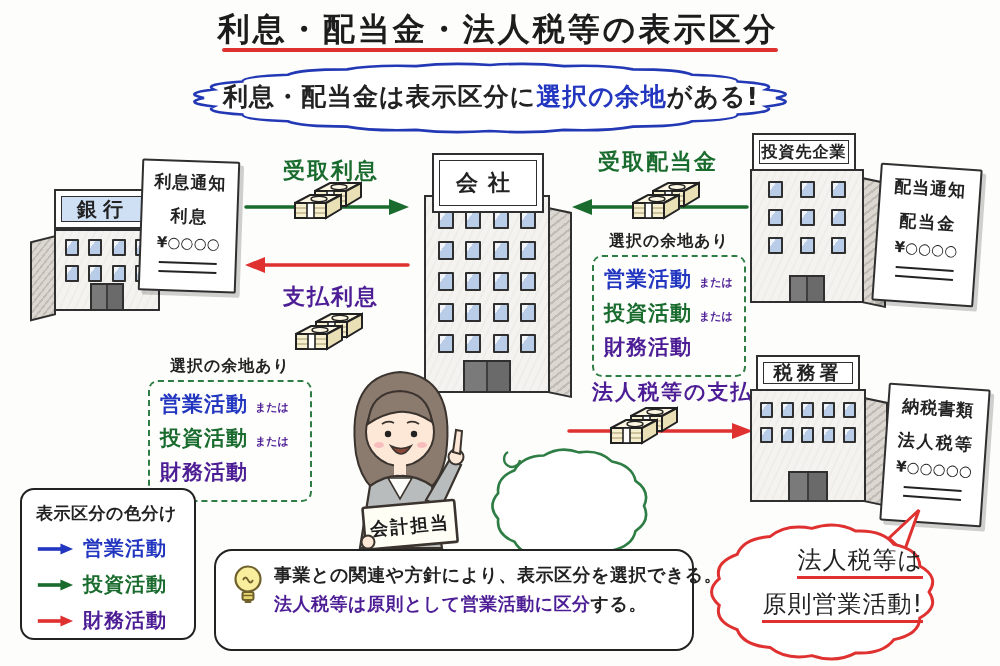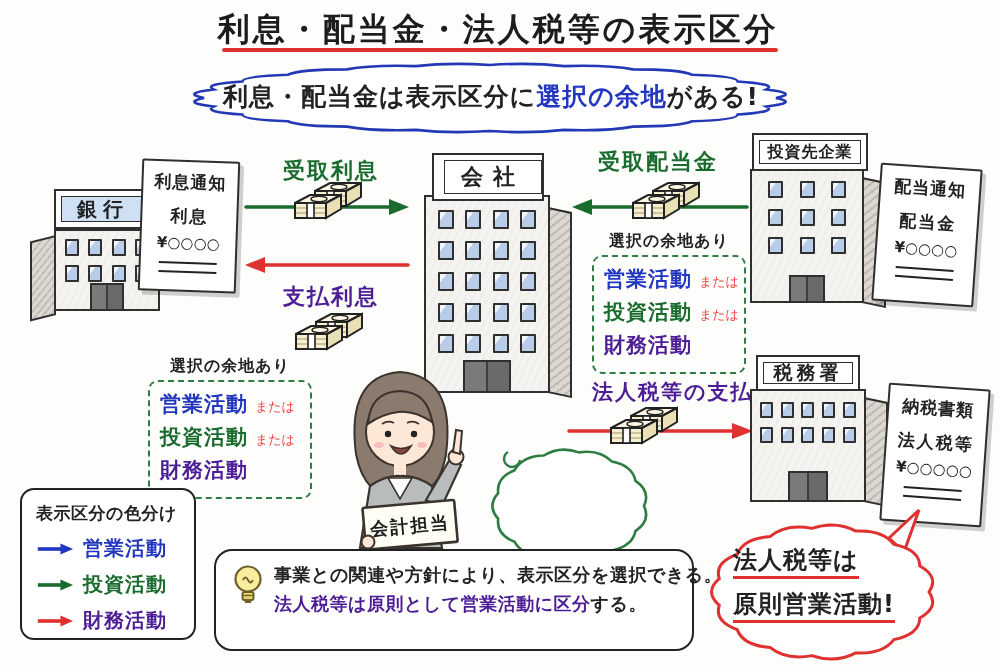--- a/index.html
+++ b/index.html
@@ -42,30 +42,30 @@
   .bank  { left:28px; top:183px; width:160px; height:128px; }
   .bank .b-sign { left:26px; top:6px; width:98px; height:40px; }
   .bank .b-sign .panel { background:#cfe0f5; font-size:20px; letter-spacing:6px; }
   .bank .b-side { left:2px; top:52px; width:26px; height:80px; transform:skewY(-14deg); transform-origin:right center; }
   .bank .b-body { left:26px; top:46px; width:106px; height:82px; }
   .bank .windows { grid-template-columns:repeat(4,auto); row-gap:9px; padding-top:8px; }
   .bank .win { width:14px; height:17px; }
   .bank .door { width:34px; height:26px; }
 
   .company { left:424px; top:153px; width:150px; height:240px; }
-  .company .b-sign { left:8px; top:0; width:112px; height:48px;justify-content:flex-end; }
+  .company .b-sign { left:8px; top:0; width:112px; height:60px; }
   .company .b-sign .panel { font-size:22px; letter-spacing:10px; }
   .company .b-side { left:124px; top:54px; width:24px; height:186px; transform:skewY(12deg); transform-origin:left center; }
   .company .b-body { left:0; top:42px; width:126px; height:198px; }
   .company .windows { grid-template-columns:repeat(4,auto); row-gap:12px; padding-top:13px; }
   .company .win { width:16px; height:19px; }
   .company .door { width:48px; height:31px; }
 
   .investee { left:750px; top:133px; width:140px; height:170px; }
-  .investee .b-sign { left:2px; top:0; width:116px; height:38px; }
+  .investee .b-sign { left:2px; top:0; width:104px; height:38px; }
   .investee .b-sign .panel { font-size:16px; letter-spacing:1px; }
   .investee .b-side { left:112px; top:44px; width:24px; height:126px; transform:skewY(12deg); transform-origin:left center; }
   .investee .b-body { left:0; top:36px; width:114px; height:134px; }
   .investee .windows { grid-template-columns:repeat(3,auto); row-gap:11px; padding-top:10px; }
   .investee .win { width:15px; height:17px; }
   .investee .door { width:36px; height:26px; }
 
   .tax-office { left:750px; top:355px; width:142px; height:147px; }
   .tax-office .b-sign { left:6px; top:0; width:104px; height:36px; }
   .tax-office .b-sign .panel { font-size:19px; letter-spacing:4px; }
@@ -95,21 +95,21 @@
   .flow-label { position:absolute; font-size:22px; font-weight:bold; letter-spacing:2px; white-space:nowrap; }
 
   .money { position:absolute; z-index:5; }
 
   
   .choice { position:absolute; }
   .choice .c-title { font-size:16px; font-weight:bold; text-align:center; letter-spacing:1px; margin-bottom:3px; }
   .choice .c-box { border:2.5px dashed #2e7d44; border-radius:10px; padding:7px 10px 9px; background:rgba(255,255,255,0.6); }
   .choice .c-row { line-height:31px; white-space:nowrap; }
   .choice .c-act { font-size:21px; font-weight:bold; letter-spacing:1px; }
-  .choice .c-or { font-size:13px; font-weight:normal; color:#ef4444; margin-left:7px; }
+  .choice .c-or { font-size:11px; font-weight:bold; color:#4c1d95; margin-left:7px; }
   .choice-right { left:592px; top:231px; width:154px; }
   .choice-left  { left:148px; top:356px; width:164px; }
 
   
   .legend { left:20px; top:488px; width:176px; height:152px; background:#fff;
             border:2.5px solid #222; border-radius:14px; padding:12px 14px; z-index:6; }
   .legend .lg-title { font-size:17px; font-weight:bold; letter-spacing:0.5px; margin-bottom:10px; }
   .legend .lg-row { display:flex; align-items:center; gap:9px; margin-bottom:9px; }
   .legend .lg-row svg { width:38px; height:14px; flex:none; }
   .legend .lg-row .lg-label { font-size:20px; font-weight:bold; letter-spacing:1px; }
@@ -120,21 +120,21 @@
   
   .thought-text { left:500px; top:466px; width:140px; text-align:center; font-size:18px; font-weight:bold; line-height:30px; z-index:7; }
 
   
   .note { left:214px; top:549px; width:480px; height:102px; background:#fff;
           border:2.5px solid #222; border-radius:18px; z-index:8; }
   .note .n-text { position:absolute; left:58px; top:9px; font-size:18px; font-weight:bold; line-height:29px; letter-spacing:0.5px; white-space:nowrap; }
   .note .bulb { position:absolute; left:16px; top:13px; }
 
   
-  .conclusion-text { left:733px; top:538px; width:190px; text-align:left; font-size:24px; font-weight:bold; line-height:44px; letter-spacing:1px; z-index:9; white-space:nowrap; }
+  .conclusion-text { left:733px; top:538px; width:190px; text-align:right; font-size:24px; font-weight:normal; line-height:44px; letter-spacing:1px; z-index:9; white-space:nowrap; }
   .conclusion-text .ul { border-bottom:3.5px solid #e03131; padding-bottom:2px; }
 </style>
 </head>
 <body>
 
 <div id="canvas">
 
   <svg width="0" height="0" style="position:absolute">
     <defs>
       <g id="money">

